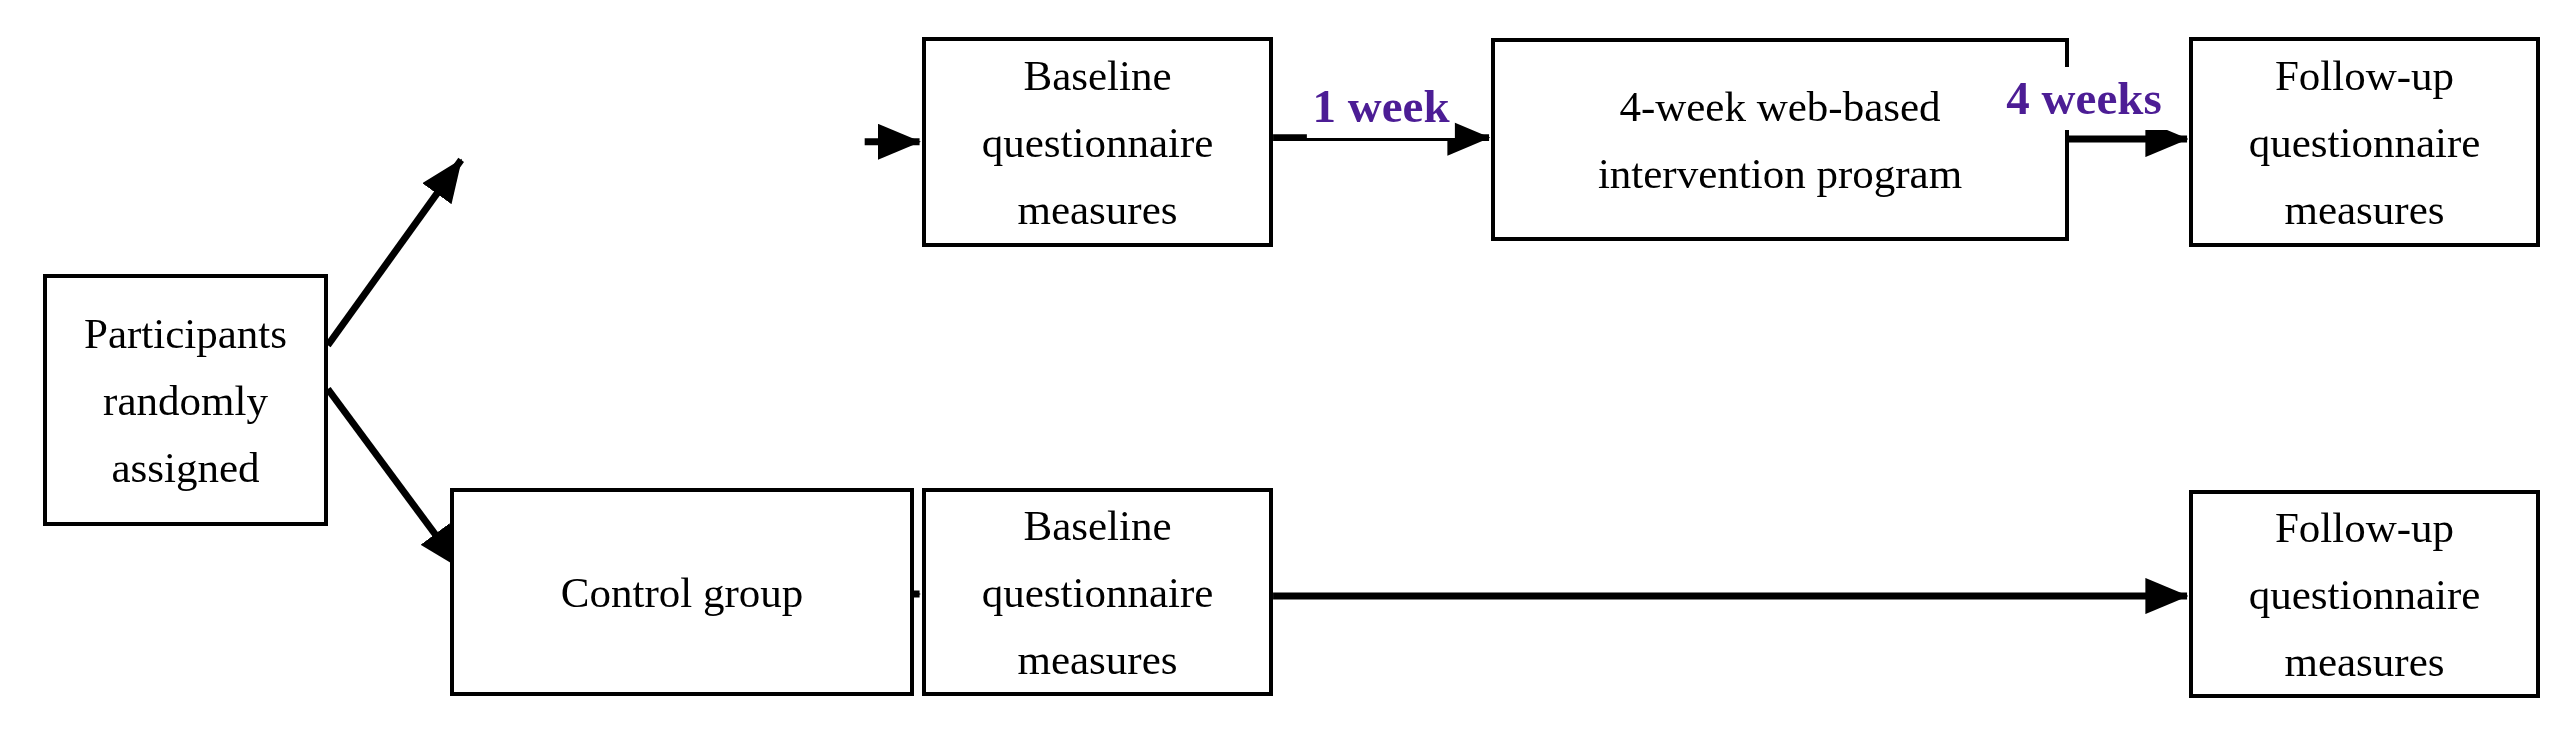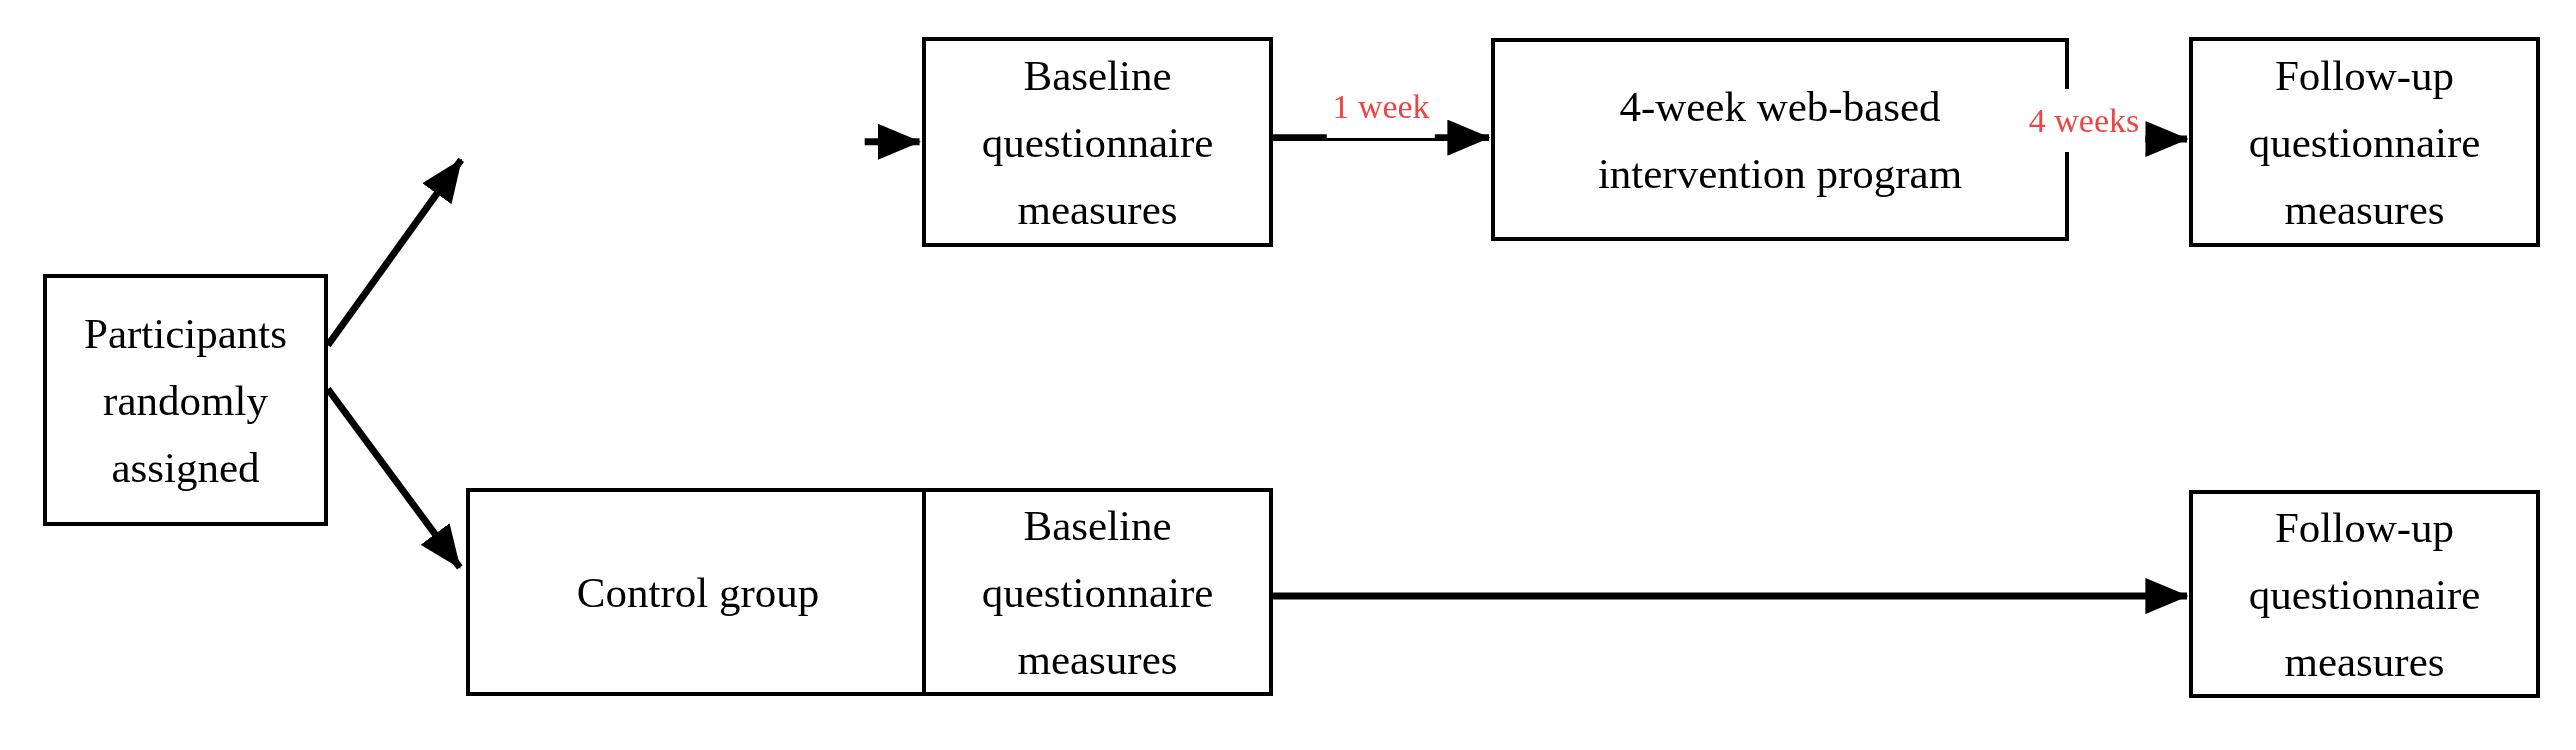--- a/index.html
+++ b/index.html
@@ -35,26 +35,27 @@
   }
   .node-label {
     font-size: 43px;
     line-height: 67px;
     white-space: pre-line;
     color: #000000;
   }
   .edge-label {
     position: absolute;
     transform: translateX(-50%);
-    font-size: 34px;
+    font-size: 47px;
     line-height: 63px;
     white-space: nowrap;
-    color: #ef4444;
+    color: #4c1d95;
     background: #ffffff;
     padding: 0 5.6px;
+    font-weight: bold;
   }
 </style>
 </head>
 <body>
 
 <div class="canvas">
 
   <svg class="arrow-layer" viewBox="0 0 3709 1081" xmlns="http://www.w3.org/2000/svg">
     <defs>
       <marker id="ah" markerUnits="userSpaceOnUse" markerWidth="62" markerHeight="52" refX="60" refY="26" orient="auto">
@@ -87,35 +88,35 @@
     <span class="node-label">4-week web-based
 intervention program</span>
   </div>
 
   <div class="node" style="left:2189px; top:37px; width:351px; height:210px;">
     <span class="node-label">Follow-up
 questionnaire
 measures</span>
   </div>
 
-  <div class="node" style="left:466px; top:488px; width:464px; height:208px;justify-content:center;">
+  <div class="node" style="left:450px; top:488px; width:464px; height:208px;justify-content:center;">
     <span class="node-label">Control group</span>
   </div>
 
   <div class="node" style="left:922px; top:488px; width:351px; height:208px;">
     <span class="node-label">Baseline
 questionnaire
 measures</span>
   </div>
 
   <div class="node" style="left:2189px; top:490px; width:351px; height:208px;">
     <span class="node-label">Follow-up
 questionnaire
 measures</span>
   </div>
 
   <div class="edge-label" style="left:1381px; top:75px;">1 week</div>
 
-  <div class="edge-label" style="left:2084px; top:89px;">4 weeks</div>
+  <div class="edge-label" style="left:2084px; top:67px;">4 weeks</div>
 
 
 </div>
 
 
 </body></html>

